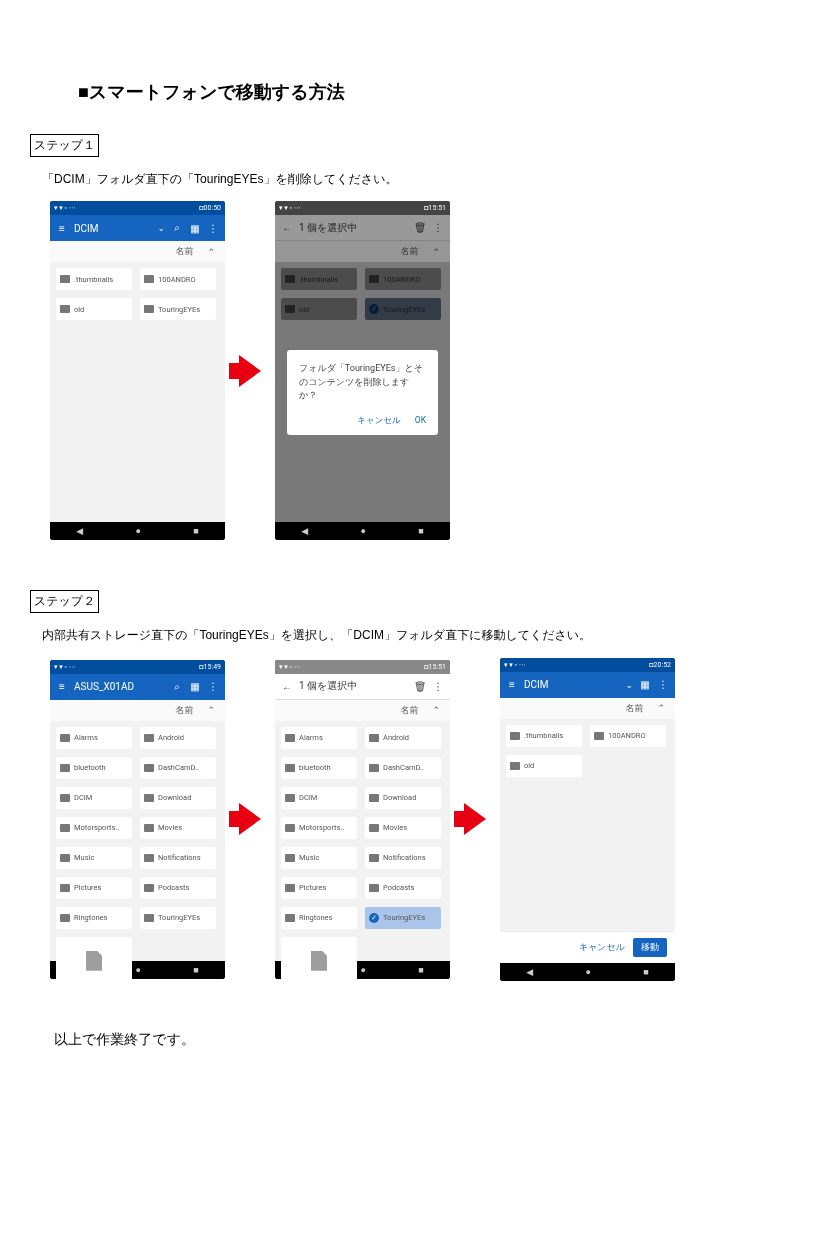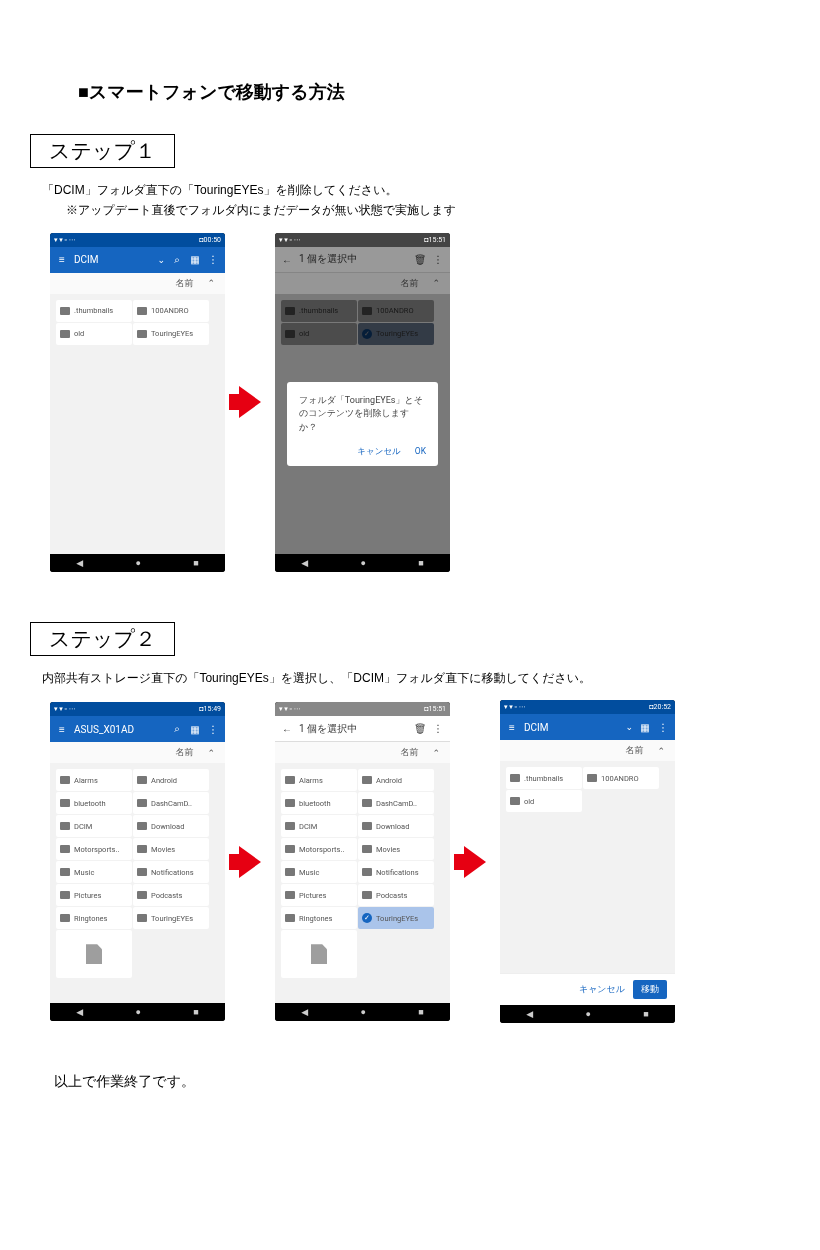--- a/index.html
+++ b/index.html
@@ -1,36 +1,36 @@
 <!DOCTYPE html>
 <html><head>
 <meta charset="utf-8">
 <style>
   * { box-sizing: border-box; margin: 0; padding: 0; }
   body { font-family: "Meiryo", "Hiragino Sans", sans-serif; background: #fff; padding: 80px 30px 40px 30px; width: 820px; font-size: 14px; color: #000; }
   .page-title { font-size: 18px; font-weight: bold; margin-bottom: 30px; margin-left: 48px; }
-  .step-label { display: inline-block; border: 1.5px solid #000; padding: 2px 18px; font-size: 21px; font-weight: normal; margin-bottom: 12px; }
+  .step-label { display: inline-block; border: 1.5px solid #000; padding: 2px 3px; font-size: 12px; font-weight: normal; margin-bottom: 12px; }
   .step-desc { margin-left: 12px; font-size: 12px; line-height: 1.7; margin-bottom: 12px; }
   .step-note { margin-left: 24px; }
   .shots-row { display: flex; align-items: center; gap: 10px; margin-left: 20px; margin-bottom: 50px; }
   .arrow { width: 0; height: 0; border-top: 16px solid transparent; border-bottom: 16px solid transparent; border-left: 22px solid #e60012; position: relative; margin: 0 4px; }
   .arrow::before { content:""; position:absolute; left:-32px; top:-8px; width:12px; height:16px; background:#e60012; }
 
   
   .phone { width: 175px; background: #000; border-radius: 3px; overflow: hidden; display: flex; flex-direction: column; font-family: Roboto, sans-serif; }
   .phone.tall .body { height: 260px; }
   .phone .status { height: 14px; background: #014d9e; color: #fff; font-size: 7px; display: flex; align-items:center; padding:0 4px; justify-content:space-between; }
   .phone .status.dim { background:#444; }
   .phone .appbar { height: 26px; background:#1565c0; color:#fff; display:flex; align-items:center; padding:0 6px; gap:6px; font-size:10px; }
   .phone .appbar.sel { background:#fff; color:#333; border-bottom:1px solid #ddd; }
   .phone .appbar .grow { flex:1; }
   .phone .appbar .icn { width:12px; display:inline-flex; justify-content:center; }
   .phone .sort { background:#fafafa; display:flex; justify-content:flex-end; align-items:center; padding:4px 10px; font-size:9px; color:#555; gap:14px; }
   .phone .body { background:#f2f2f2; height: 240px; position:relative; }
-  .phone .grid { display:flex; flex-wrap:wrap; gap:1px; padding:6px; align-content:flex-start; }
+  .phone .grid { display:flex; flex-wrap:wrap; gap:8px; padding:6px; align-content:flex-start; }
   .phone .tile { width: 76px; height: 22px; background:#fff; border-radius:2px; display:flex; align-items:center; padding:0 4px; gap:4px; font-size:7.5px; color:#555; overflow:hidden; white-space:nowrap; }
   .phone .tile.sel { background:#aac4ea; }
   .phone .tile.file { width:76px; height:48px; justify-content:center; }
   .phone .foldericn { width:10px; height:8px; background:#777; border-radius:1px; flex-shrink:0; }
   .phone .fileicn { width:16px; height:20px; background:#9e9e9e; clip-path: polygon(0 0, 70% 0, 100% 25%, 100% 100%, 0 100%); }
   .phone .check { width:10px; height:10px; border-radius:50%; background:#1565c0; display:flex; align-items:center; justify-content:center; color:#fff; font-size:7px; flex-shrink:0; }
   .phone .nav { height:18px; background:#000; display:flex; justify-content:space-around; align-items:center; color:#ccc; font-size:9px; }
   .phone .footer { background:#fff; display:flex; justify-content:flex-end; align-items:center; padding:6px 8px; gap:8px; font-size:9px; border-top:1px solid #eee; }
   .phone .footer .primary { background:#1565c0; color:#fff; padding:3px 8px; border-radius:2px; }
   .phone .footer .secondary { color:#1565c0; }
@@ -49,21 +49,20 @@
 
 
 
 
 <div class="page-title">■スマートフォンで移動する方法</div>
 
 
 <div class="step-label">ステップ１</div>
 <div class="step-desc">
   <span>「DCIM」フォルダ直下の「TouringEYEs」を削除してください。</span><br>
-  <span class="step-note">※アップデート直後でフォルダ内にまだデータが無い状態で実施します</span>
 </div>
 
 <div class="shots-row">
 
   <div class="phone tall">
     <div class="status">
       <span>▾ ▾ ▫ ⋯</span>
       <span><span>◘</span><span>00:50</span></span>
     </div>
     <div class="appbar">

